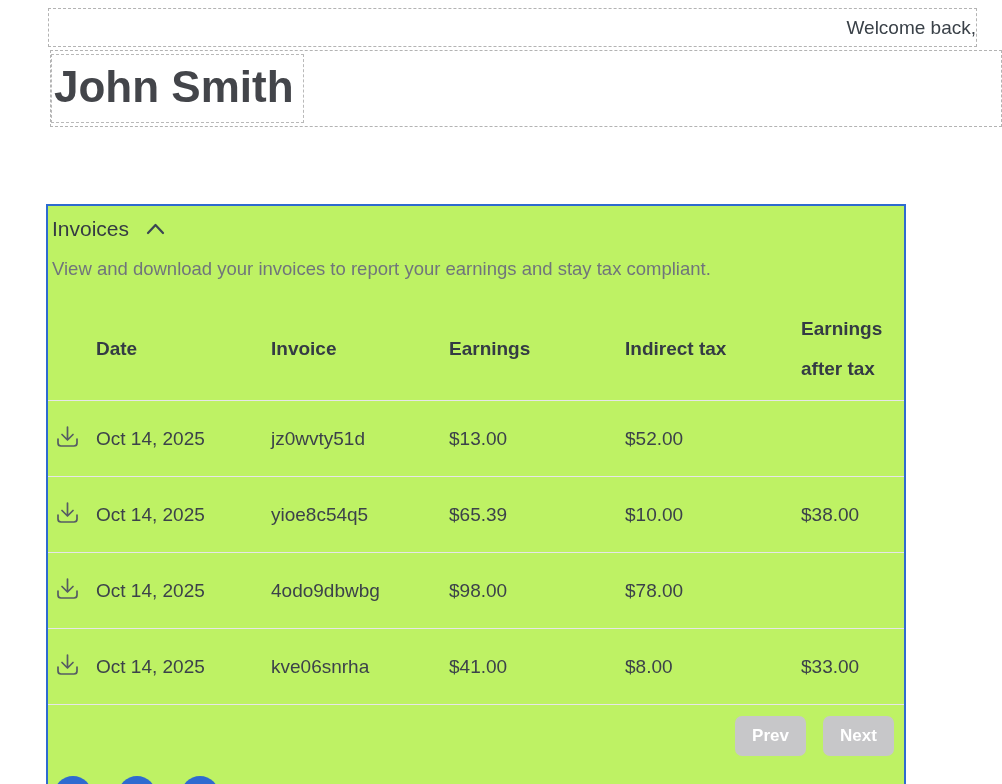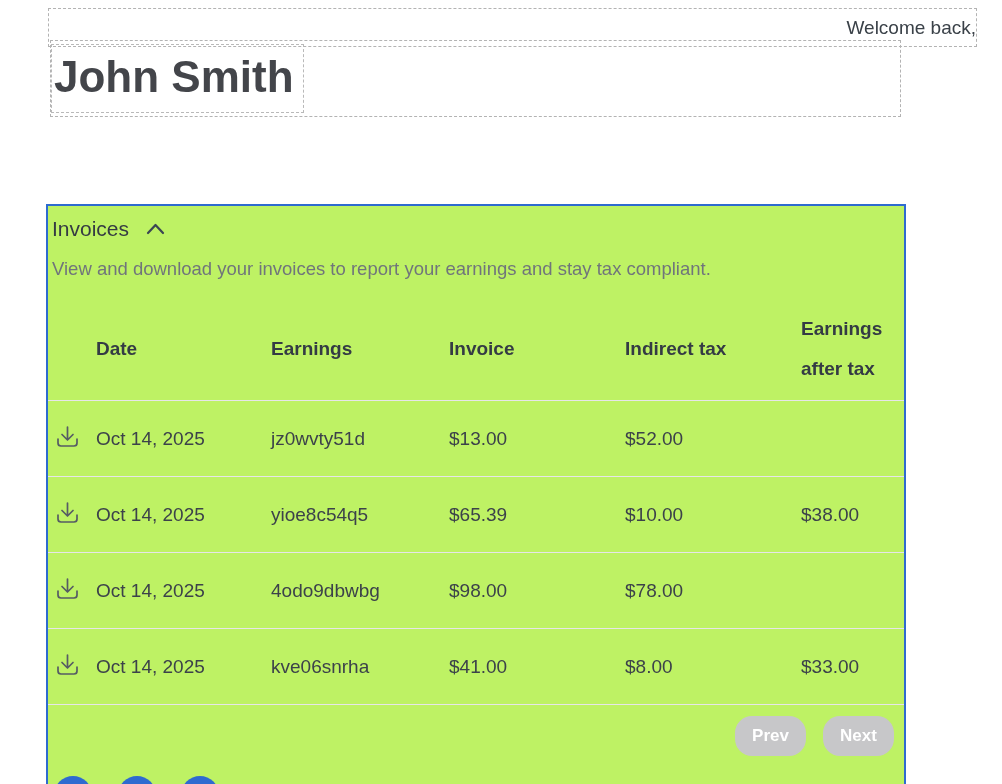--- a/index.html
+++ b/index.html
@@ -6,21 +6,21 @@
   html, body { width: 1002px; height: 784px; background: #ffffff; overflow: hidden; }
   body { font-family: "Liberation Sans", sans-serif; color: #3c424a; position: relative; }
 
   
   .welcome-box {
     position: absolute; left: 48px; top: 8px; width: 929px; height: 39px;
     border: 1px dashed #b3b3b3;
     font-size: 19px; line-height: 37px; padding-left: 5px; color: #3a4148; text-align: right;
   }
   .name-outer {
-    position: absolute; left: 50px; top: 40px; width: 851px; height: 77px;
+    position: absolute; left: 50px; top: 50px; width: 952px; height: 77px;
     border: 1px dashed #b3b3b3;
   }
   .name-inner {
     margin: 3px 0 0 0; width: 253px; height: 69px;
     border: 1px dashed #b9b9b9;
     font-size: 44px; font-weight: 700; line-height: 64px; color: #43454a;
     padding-left: 2px; white-space: nowrap; overflow: hidden;
   }
 
   
@@ -47,21 +47,21 @@
   .trow.body-row { height: 76px; border-top: 1px solid #e6e6e9; color: #3c424a; }
   .icon-cell { padding-left: 4px; }
   .dl-btn { background: none; border: none; cursor: pointer; display: inline-flex; padding: 2px; }
 
   .pagination {
     border-top: 1px solid #e6e6e9;
     display: flex; justify-content: flex-end; gap: 17px;
     padding: 11px 10px 0 0;
   }
   .pg-btn {
-    width: 71px; height: 40px; border: none; border-radius: 17px;
+    width: 71px; height: 40px; border: none; border-radius: 7px;
     background: #c7c7c9; color: #ffffff; font-size: 17px; font-weight: 600;
     font-family: "Liberation Sans", sans-serif; cursor: default;
   }
 
   
   .bottom-circle {
     position: absolute; width: 38px; height: 38px; border-radius: 50%;
     background: #2e6bd0; top: 776px;
   }
   .bc-1 { left: 54px; } .bc-2 { left: 118px; } .bc-3 { left: 181px; }
@@ -84,22 +84,22 @@
       </svg>
     </button>
   </div>
 
   <div class="panel-desc">View and download your invoices to report your earnings and stay tax compliant.</div>
 
   <div class="tbl">
     <div class="trow thead">
       <div class="icon-cell"></div>
       <div>Date</div>
+      <div>Invoice</div>
       <div>Earnings</div>
-      <div>Invoice</div>
       <div>Indirect tax</div>
       <div class="th-after">Earnings after tax</div>
     </div>
     <div id="table-body">
   <div class="trow body-row">
     <div class="icon-cell">
       <button class="dl-btn">
         <svg width="27" height="24" viewBox="0 0 27 24">
           <path d="M4 14 v4 a3 3 0 0 0 3 3 h13 a3 3 0 0 0 3 -3 v-4" fill="none" stroke="#565c64" stroke-width="1.7" stroke-linecap="round" stroke-linejoin="round"></path>
           <path d="M13.5 2 v12 M8 9.5 l5.5 5.5 l5.5 -5.5" fill="none" stroke="#565c64" stroke-width="1.7" stroke-linecap="round" stroke-linejoin="round"></path>

